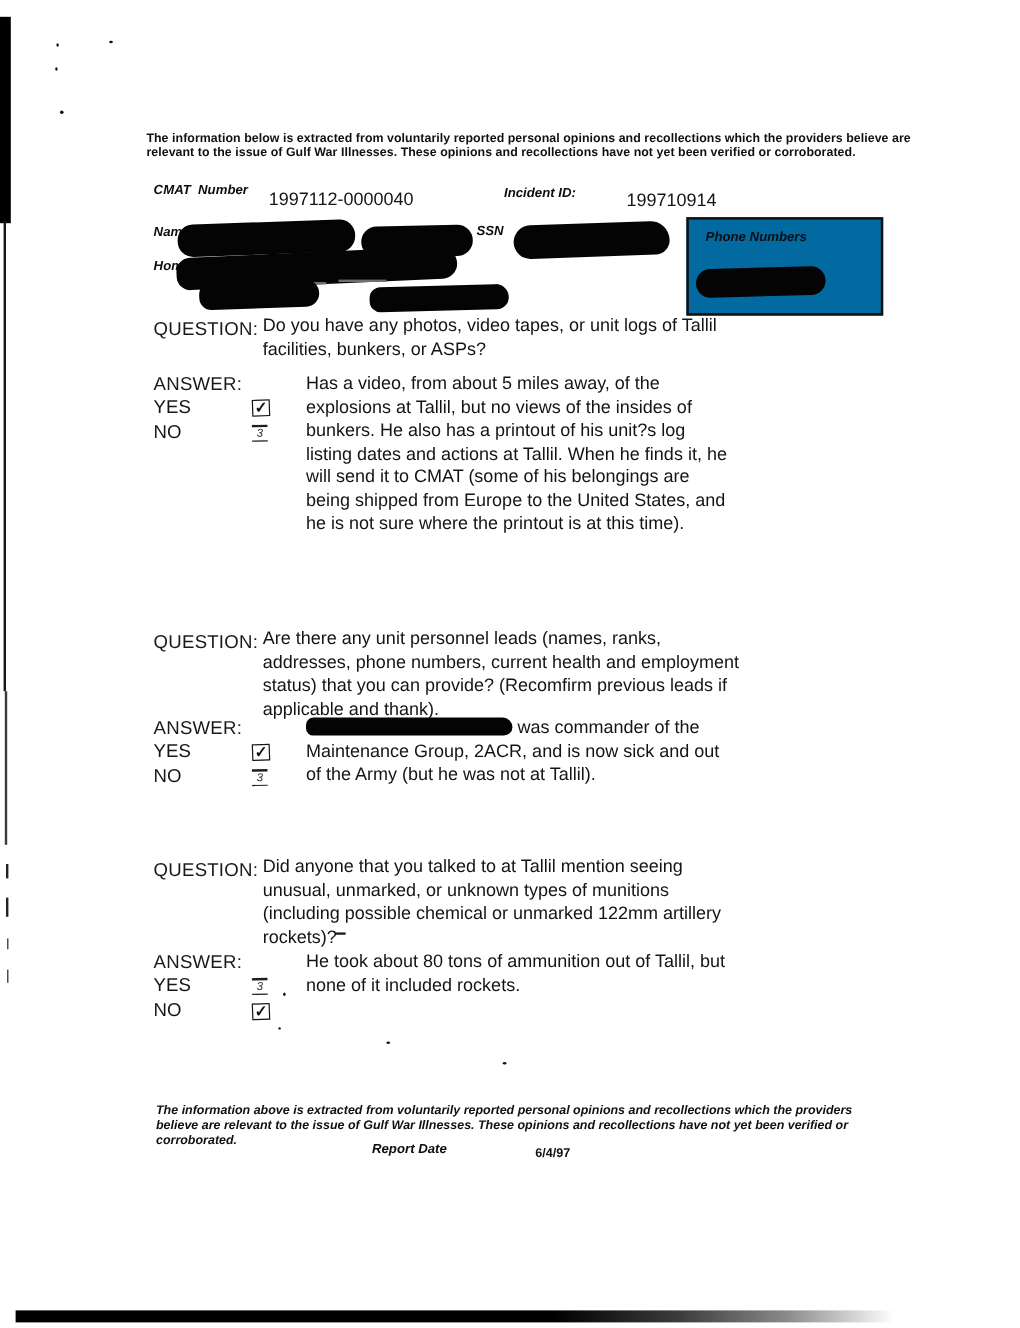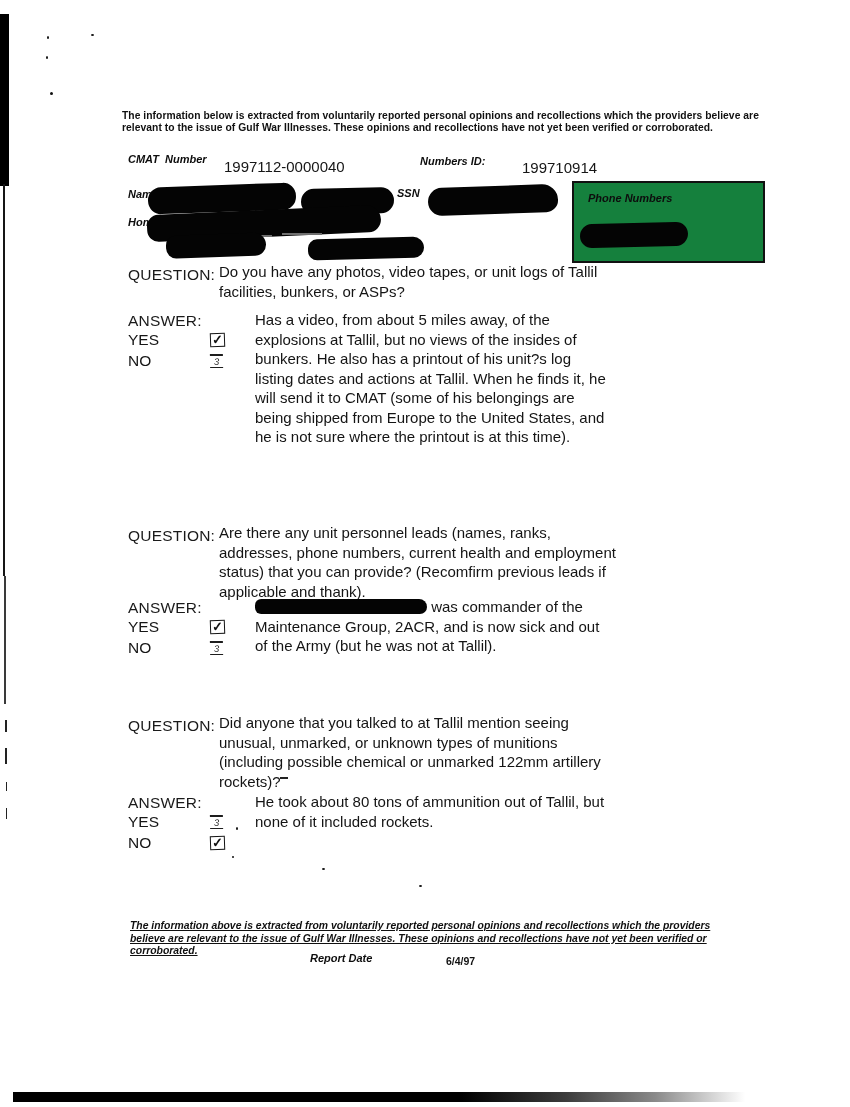--- a/index.html
+++ b/index.html
@@ -27,21 +27,21 @@
   .small-bi { font-weight:bold; font-style:italic; font-size:11px; color:#0d0d0d; }
   .small-val { font-size:10.5px; font-weight:600; color:#111; }
 
   
   .redact { position:absolute; background:#040404; }
   .r-round { border-radius:13px; }
   .redact-inline { display:inline-block; width:172px; height:15px; background:#040404; border-radius:7px 9px 8px 7px; vertical-align:-2px; }
   .smudge { position:absolute; background:#6f6f6f; height:2px; }
 
   
-  .phone-box { position:absolute; left:572px; top:181px; width:193px; height:82px; border:2px solid #111; background:#15803d; }
+  .phone-box { position:absolute; left:572px; top:181px; width:164px; height:82px; border:2px solid #111; background:#0369a1; }
 
   
   .yn { display:flex; align-items:center;gap:38px; }
   .yn .yn-label { font-size:15.5px; color:#161616; width:44px; display:inline-block; }
   .cb { display:inline-block; text-align:center; }
   .cb-checked { width:15px; height:14px; border:1.8px solid #141414; font-size:13px; line-height:11px; font-weight:bold; color:#111;
                 transform:rotate(-2deg); }
   .cb-unchecked { width:13px; height:14px; border-top:2.2px solid #1d1d1d; border-bottom:1.6px solid #1d1d1d;
                   font-size:9.5px; line-height:11px; font-style:italic; color:#2e2e2e; transform:rotate(-1deg); }
 </style>
@@ -67,21 +67,21 @@
   <div class="speck" style="left:236px; top:827px; width:2px; height:3px;"></div>
   <div class="speck" style="left:232px; top:856px; width:2px; height:2px;"></div>
   <div class="speck" style="left:322px; top:868px; width:3px; height:2px;"></div>
   <div class="speck" style="left:419px; top:885px; width:3px; height:2px;"></div>
 
   <div class="abs disc-top" style="left:122px; top:110px;">The information below is extracted from voluntarily reported personal opinions and recollections which the providers believe are relevant to the issue of Gulf War Illnesses.  These opinions and recollections have not yet been verified or corroborated.</div>
 
   <div>
     <span class="abs lbl-bi" style="left:128px; top:153px;">CMAT  Number</span>
     <span class="abs val" style="left:224px; top:158px;">1997112-0000040</span>
-    <span class="abs lbl-bi" style="left:420px; top:155px;">Numbers ID:</span>
+    <span class="abs lbl-bi" style="left:420px; top:155px;">Incident ID:</span>
     <span class="abs val" style="left:522px; top:159px;">199710914</span>
   </div>
 
   <div>
     <span class="abs lbl-bi" style="left:128px; top:188px;">Name</span>
     <div class="redact r-round" style="left:148px; top:185px; width:148px; height:27px; transform:rotate(-2deg);"></div>
     <div class="redact r-round" style="left:301px; top:188px; width:93px; height:26px; transform:rotate(-1.2deg);"></div>
     <span class="abs lbl-bi" style="left:397px; top:187px;">SSN</span>
     <div class="redact r-round" style="left:428px; top:186px; width:130px; height:28px; transform:rotate(-2deg); border-radius:14px 16px 12px 14px;"></div>
   </div>
@@ -140,17 +140,17 @@
       <span class="yn-label">YES</span>
       <span class="cb cb-unchecked">3</span>
     </div>
     <div class="abs yn" style="left:128px; top:834px;">
       <span class="yn-label">NO</span>
       <span class="cb cb-checked">✓</span>
     </div>
     <div class="abs body-text" style="left:255px; top:792px; width:354px;">He took about 80 tons of ammunition out of Tallil, but none of it included rockets.</div>
   </div>
 
-  <div class="abs disc-bottom" style="left:130px; top:920px;text-decoration:underline;">The information above is extracted from voluntarily reported personal opinions and recollections which the providers believe are relevant to the issue of Gulf War Illnesses.  These opinions and recollections have not yet been verified or corroborated.</div>
+  <div class="abs disc-bottom" style="left:130px; top:920px;">The information above is extracted from voluntarily reported personal opinions and recollections which the providers believe are relevant to the issue of Gulf War Illnesses.  These opinions and recollections have not yet been verified or corroborated.</div>
   <span class="abs small-bi" style="left:310px; top:952px;">Report Date</span>
   <span class="abs small-val" style="left:446px; top:955px;">6/4/97</span>
 
 </div>
 
 </body></html>

